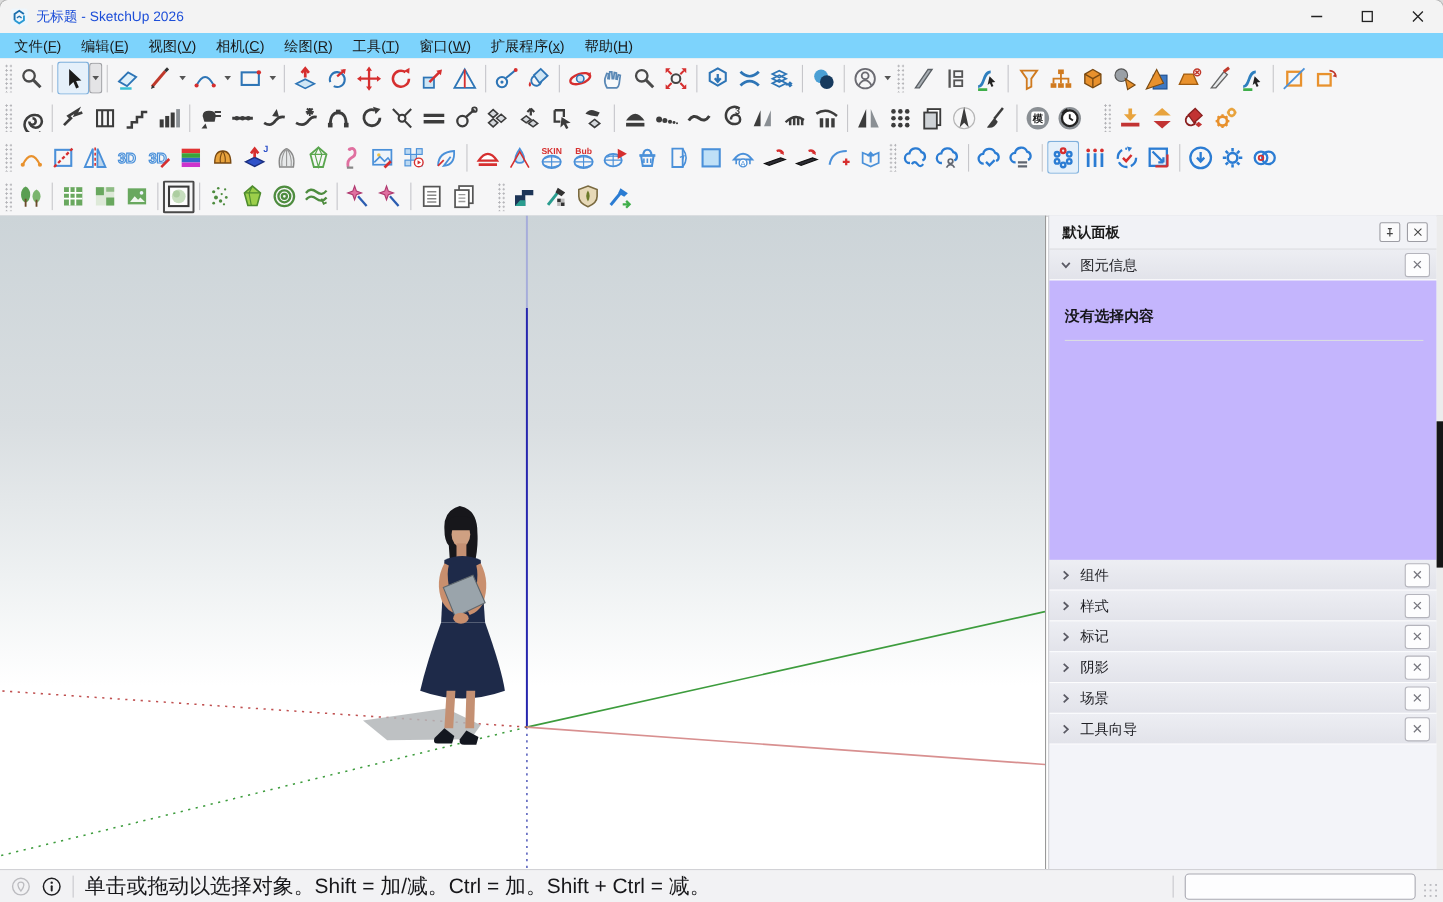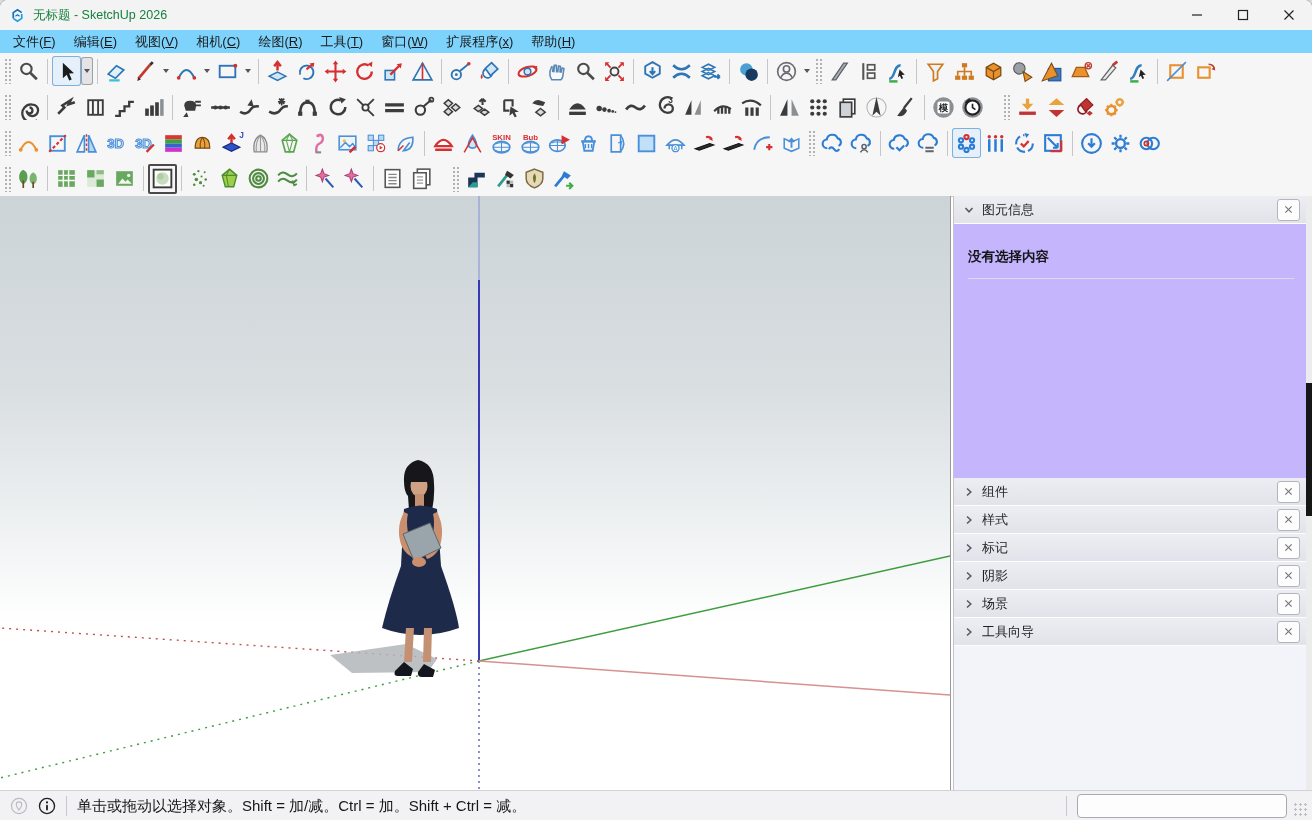--- a/index.html
+++ b/index.html
@@ -1,20 +1,20 @@
 <!DOCTYPE html>
 <html><head>
 <meta charset="utf-8">
 <style>
   html,body{margin:0;padding:0;background:#dcdcdc;font-family:"Liberation Sans","DejaVu Sans",sans-serif;}
   #app{position:relative;width:1312px;height:820px;background:#fff;overflow:hidden;border-radius:8px 8px 0 0;box-shadow:0 0 0 1px #b8b8b8;}
   
   .titlebar{position:absolute;top:0;left:0;right:0;height:30px;background:#f3f3f3;display:flex;align-items:center;border-radius:8px 8px 0 0;}
   .titlebar .logo{width:17px;height:17px;margin:0 7px 0 9px;}
-  .titlebar .title{font-size:12.5px;color:#15803d;}
+  .titlebar .title{font-size:12.5px;color:#1d4ed8;}
   .wincontrols{margin-left:auto;display:flex;height:30px;}
   .wbtn{width:46px;height:30px;display:flex;align-items:center;justify-content:center;font-size:13px;color:#222;}
   
   .menubar{position:absolute;top:30px;left:0;right:0;height:23px;background:#7dd3fc;display:flex;align-items:center;padding-left:4px;border-bottom:1px solid #e3e3e3;}
   .menu-item{font-size:13px;color:#1a1a1a;padding:2px 9px;}
   .menu-item u{text-decoration:underline;}
   
   .toolbars{position:absolute;top:53px;left:0;right:0;height:143px;background:#f6f6f7;border-bottom:1px solid #c9c9cc;}
   .trow{height:36px;display:flex;align-items:center;padding-left:2px;}
   .trow:last-child{height:35px;}
@@ -44,21 +44,21 @@
   .entity-body{height:230px;flex:0 0 auto;background:#c4b5fd;padding:24px 12px 0 14px;}
   .entity-msg{font-weight:bold;font-size:13.5px;color:#16161a;}
   .entity-body hr{border:none;border-top:1px solid #dadce2;margin:12px 0 0 0;}
   .panel-rest{flex:1;background:#f3f4f9;}
   .edgebar{position:absolute;top:196px;left:1306px;width:6px;height:594px;background:#ececec;}
   .edgethumb{position:absolute;top:187px;left:0;width:6px;height:133px;background:#161616;}
   
   .status{position:absolute;top:790px;left:0;right:0;height:30px;background:#f2f2f4;border-top:1px solid #d2d2d6;display:flex;align-items:center;}
   .sico{width:18px;height:18px;margin-left:10px;flex:0 0 auto;}
   .sdiv{width:1px;height:20px;background:#c8c8cc;margin:0 10px;flex:0 0 auto;}
-  .smsg{font-size:15px;color:#17171a;white-space:nowrap;}
+  .smsg{font-size:19px;color:#17171a;white-space:nowrap;}
   .meas{margin-left:auto;display:flex;align-items:center;}
   .measbox{width:196px;height:22px;border:1px solid #a9a9b2;border-radius:4px;background:#fdfdfe;font-size:12px;padding:0 6px;color:#222;outline:none;}
   .grip{width:14px;height:14px;margin:8px 4px 0 7px;background-image:radial-gradient(#bdbdc2 1.2px,transparent 1.3px);background-size:5px 5px;background-position:bottom right;}
 </style>
 </head>
 <body>
 
 <div id="app">
 
   <div class="titlebar">
@@ -1051,20 +1051,35 @@
         <ellipse cx="419" cy="366" rx="7" ry="5" fill="#c98f6e"></ellipse>
         <path d="M406 432 l-2 34 h8 l2-34z" fill="#c49073"></path>
         <path d="M424 432 l-1 34 h8 l1-34z" fill="#c49073"></path>
         <path d="M404 466 l-9 9 q-2 5 3 5 h13 l2-7z" fill="#13161f"></path>
         <path d="M424 468 l-6 8 q-1 5 4 5 h11 l2-7z" fill="#13161f"></path>
       </g>
     </svg>
   </div>
 
   <div class="panel">
+    <div class="panel-h">
+      <span class="panel-title">默认面板</span>
+      <div class="phbtns">
+        <div class="pbtn">
+          <svg width="9" height="9" viewBox="0 0 10 10">
+              <path d="M3 1 h4 M5 1 v5 M2 6 h6 M5 6 v3" stroke="#444" stroke-width="1.2" fill="none"></path>
+            </svg>
+        </div>
+        <div class="pbtn">
+          <svg width="8" height="8" viewBox="0 0 10 10">
+              <path d="M1 1 L9 9 M9 1 L1 9" stroke="#444" stroke-width="1.2"></path>
+            </svg>
+        </div>
+      </div>
+    </div>
     <div id="panel-sections" style="display:flex;flex-direction:column;flex:1;">
         <div class="sec-h">
           <svg class="chev" viewBox="0 0 10 10">
             <path d="M1.5 3 L5 6.8 L8.5 3" fill="none" stroke="#5a5a64" stroke-width="1.6"></path>
           </svg>
           <span class="sec-label">图元信息</span>
           <div class="xbtn">
             <svg width="9" height="9" viewBox="0 0 10 10">
               <path d="M1.5 1.5 L8.5 8.5 M8.5 1.5 L1.5 8.5" stroke="#77777f" stroke-width="1.3"></path>
             </svg>

